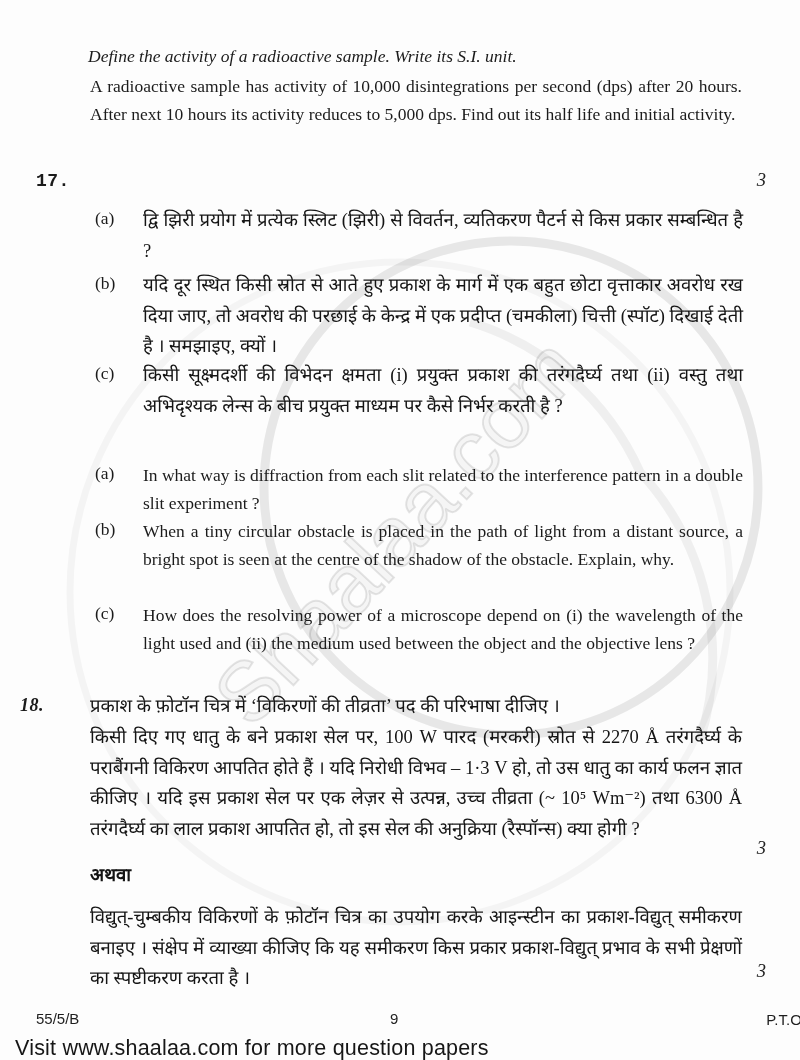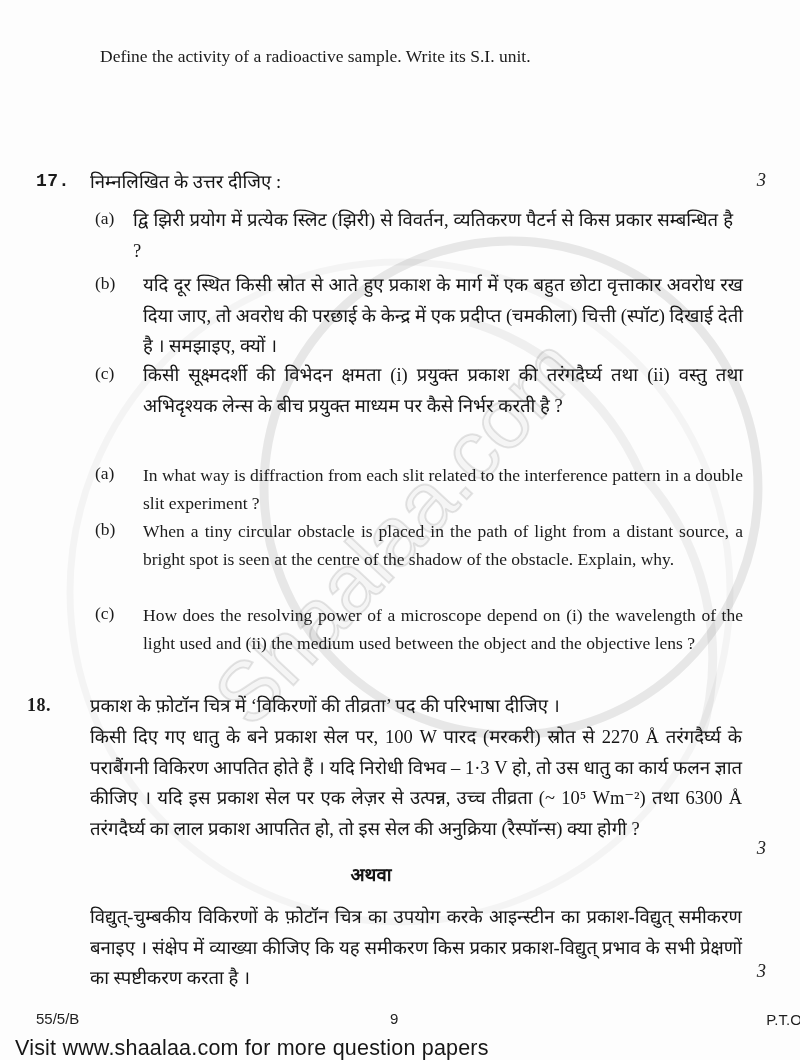--- a/index.html
+++ b/index.html
@@ -12,21 +12,21 @@
     color:#1b1b1b;
   }
   .abs{position:absolute;}
   .en{font-size:17.5px;line-height:28px;color:#1b1b1b;}
   .hi{font-size:18.5px;line-height:30.5px;color:#141414;}
   .just{text-align:justify;text-justify:inter-word;}
   .qnum{font-weight:bold;font-size:18px;letter-spacing:.5px;}
   .plabel{font-size:17.5px;}
   .marks{font-style:italic;font-size:18.5px;color:#222;text-align:right;width:26px;}
   .bold{font-weight:bold;}
-  .center{text-align:center;font-family:Liberation Serif, serif;}
+  .center{text-align:left;font-family:Liberation Serif, serif;}
   .footer{font-family:"Liberation Sans","DejaVu Sans",sans-serif;font-size:15px;color:#1e1e1e;}
   .promo{font-family:"Liberation Sans","DejaVu Sans",sans-serif;font-size:21.5px;color:#161616;letter-spacing:.2px;}
   .wm{position:absolute;top:0;left:0;pointer-events:none;}
   .wm text{
     font-family:"Liberation Sans","DejaVu Sans",sans-serif;
     font-weight:400;
   }
   p{margin:0;}
 </style>
 </head>
@@ -34,46 +34,46 @@
 
 <div class="page">
 
   <svg class="wm" width="800" height="1060" viewBox="0 0 800 1060">
     <circle cx="511" cy="488" r="247" fill="none" stroke="rgba(0,0,0,0.085)" stroke-width="9"></circle>
     <path d="M 470,322 A 274,274 0 0 1 640,472 A 274,274 0 0 1 700,740" fill="none" stroke="rgba(0,0,0,0.055)" stroke-width="9"></path>
     <circle cx="400" cy="592" r="330" fill="none" stroke="rgba(0,0,0,0.035)" stroke-width="7"></circle>
     <text x="398" y="560" transform="rotate(-47 398 532)" text-anchor="middle" font-size="84" fill="rgba(0,0,0,0.03)" stroke="rgba(0,0,0,0.10)" stroke-width="2">Shaalaa.com</text>
   </svg>
 
-  <p class="abs en" style="top:42px;left:100px;width:660px;">Define the activity of a radioactive sample. Write its S.I. unit.</p>
+  <p class="abs en" style="top:42px;left:88px;width:660px;font-style:italic;">Define the activity of a radioactive sample. Write its S.I. unit.</p>
+  <p class="abs en just" style="top:72px;left:90px;width:652px;">A radioactive sample has activity of 10,000 disintegrations per second (dps) after 20 hours. After next 10 hours its activity reduces to 5,000 dps. Find out its half life and initial activity.</p>
 
   <p class="abs qnum" style="top:171px;left:36px;font-family:Liberation Mono, monospace;">17.</p>
-  <p class="abs hi" style="top:167px;left:90px;width:560px;">निम्नलिखित के उत्तर दीजिए :</p>
   <p class="abs marks" style="top:170px;left:740px;">3</p>
 
   <p class="abs plabel" style="top:208px;left:95px;">(a)</p>
-  <p class="abs hi just" style="top:205px;left:133px;width:600px;">द्वि झिरी प्रयोग में प्रत्येक स्लिट (झिरी) से विवर्तन, व्यतिकरण पैटर्न से किस प्रकार सम्बन्धित है ?</p>
+  <p class="abs hi just" style="top:205px;left:143px;width:600px;">द्वि झिरी प्रयोग में प्रत्येक स्लिट (झिरी) से विवर्तन, व्यतिकरण पैटर्न से किस प्रकार सम्बन्धित है ?</p>
 
   <p class="abs plabel" style="top:273px;left:95px;">(b)</p>
   <p class="abs hi just" style="top:270px;left:143px;width:600px;">यदि दूर स्थित किसी स्रोत से आते हुए प्रकाश के मार्ग में एक बहुत छोटा वृत्ताकार अवरोध रख दिया जाए, तो अवरोध की परछाई के केन्द्र में एक प्रदीप्त (चमकीला) चित्ती (स्पॉट) दिखाई देती है । समझाइए, क्यों ।</p>
 
   <p class="abs plabel" style="top:363px;left:95px;">(c)</p>
   <p class="abs hi just" style="top:360px;left:143px;width:600px;">किसी सूक्ष्मदर्शी की विभेदन क्षमता (i) प्रयुक्त प्रकाश की तरंगदैर्घ्य तथा (ii) वस्तु तथा अभिदृश्यक लेन्स के बीच प्रयुक्त माध्यम पर कैसे निर्भर करती है ?</p>
 
 
   <p class="abs plabel" style="top:463px;left:95px;">(a)</p>
   <p class="abs en just" style="top:461px;left:143px;width:600px;">In what way is diffraction from each slit related to the interference pattern in a double slit experiment ?</p>
 
   <p class="abs plabel" style="top:519px;left:95px;">(b)</p>
   <p class="abs en just" style="top:517px;left:143px;width:600px;">When a tiny circular obstacle is placed in the path of light from a distant source, a bright spot is seen at the centre of the shadow of the obstacle. Explain, why.</p>
 
   <p class="abs plabel" style="top:603px;left:95px;">(c)</p>
   <p class="abs en just" style="top:601px;left:143px;width:600px;">How does the resolving power of a microscope depend on (i) the wavelength of the light used and (ii) the medium used between the object and the objective lens ?</p>
 
-  <p class="abs qnum" style="top:695px;left:27px;">18.</p>
+  <p class="abs qnum" style="top:695px;left:20px;font-style:italic;">18.</p>
   <p class="abs hi" style="top:691px;left:90px;width:660px;">प्रकाश के फ़ोटॉन चित्र में ‘विकिरणों की तीव्रता’ पद की परिभाषा दीजिए ।</p>
   <p class="abs hi just" style="top:722px;left:90px;width:652px;">किसी दिए गए धातु के बने प्रकाश सेल पर, 100 W पारद (मरकरी) स्रोत से 2270 Å तरंगदैर्घ्य के पराबैंगनी विकिरण आपतित होते हैं । यदि निरोधी विभव – 1·3 V हो, तो उस धातु का कार्य फलन ज्ञात कीजिए । यदि इस प्रकाश सेल पर एक लेज़र से उत्पन्न, उच्च तीव्रता (~ 10⁵ Wm⁻²) तथा 6300 Å तरंगदैर्घ्य का लाल प्रकाश आपतित हो, तो इस सेल की अनुक्रिया (रैस्पॉन्स) क्या होगी ?</p>
   <p class="abs marks" style="top:838px;left:740px;">3</p>
 
   <p class="abs hi bold center" style="top:860px;left:90px;width:562px;">अथवा</p>
 
   <p class="abs hi just" style="top:902px;left:90px;width:652px;">विद्युत्-चुम्बकीय विकिरणों के फ़ोटॉन चित्र का उपयोग करके आइन्स्टीन का प्रकाश-विद्युत् समीकरण बनाइए । संक्षेप में व्याख्या कीजिए कि यह समीकरण किस प्रकार प्रकाश-विद्युत् प्रभाव के सभी प्रेक्षणों का स्पष्टीकरण करता है ।</p>
   <p class="abs marks" style="top:961px;left:740px;">3</p>
 
   <p class="abs footer" style="top:1010px;left:36px;">55/5/B</p>

